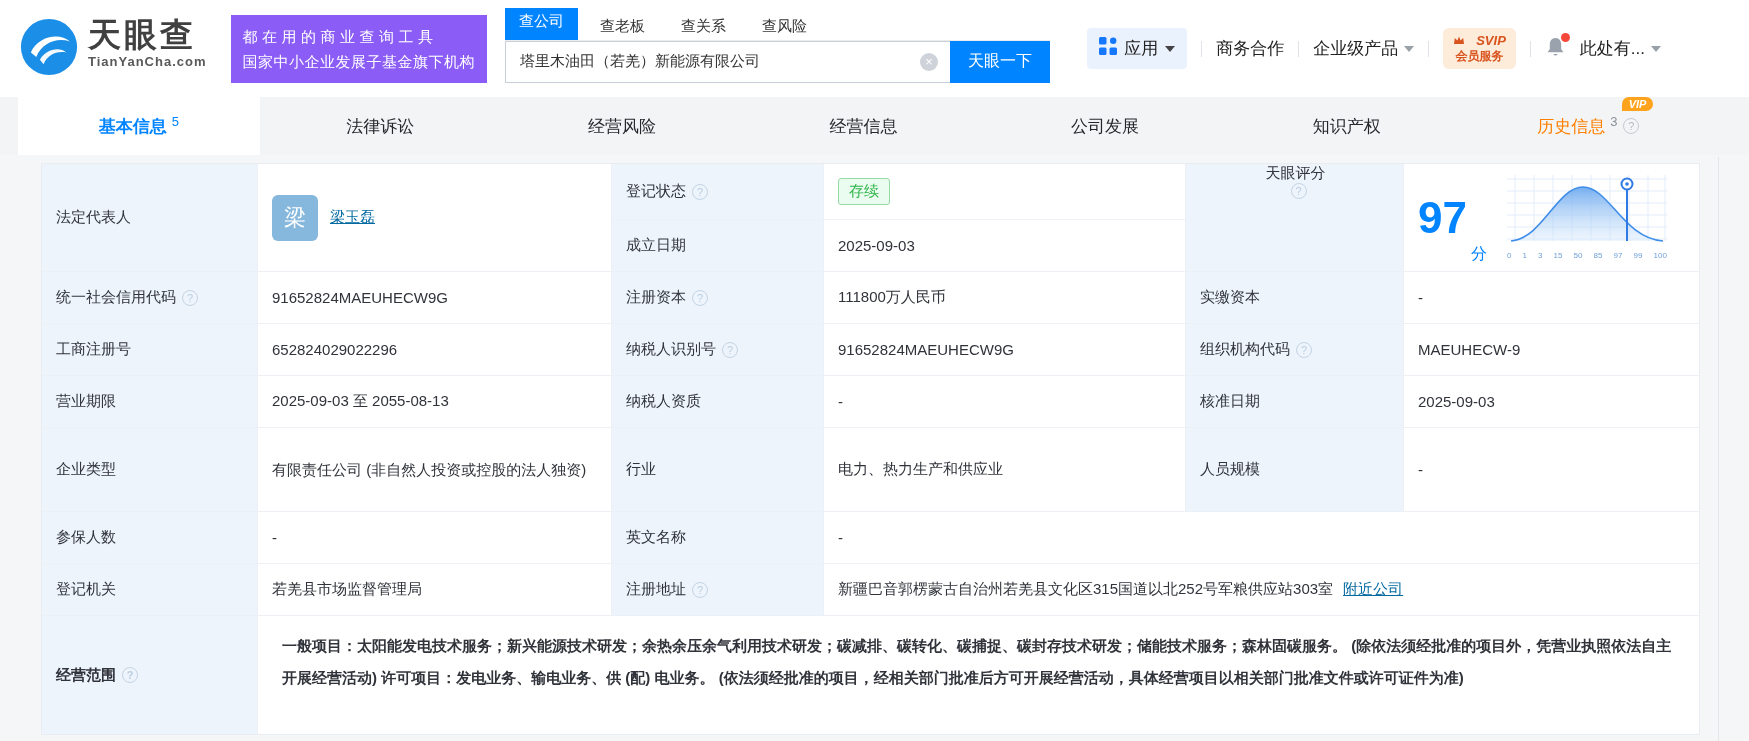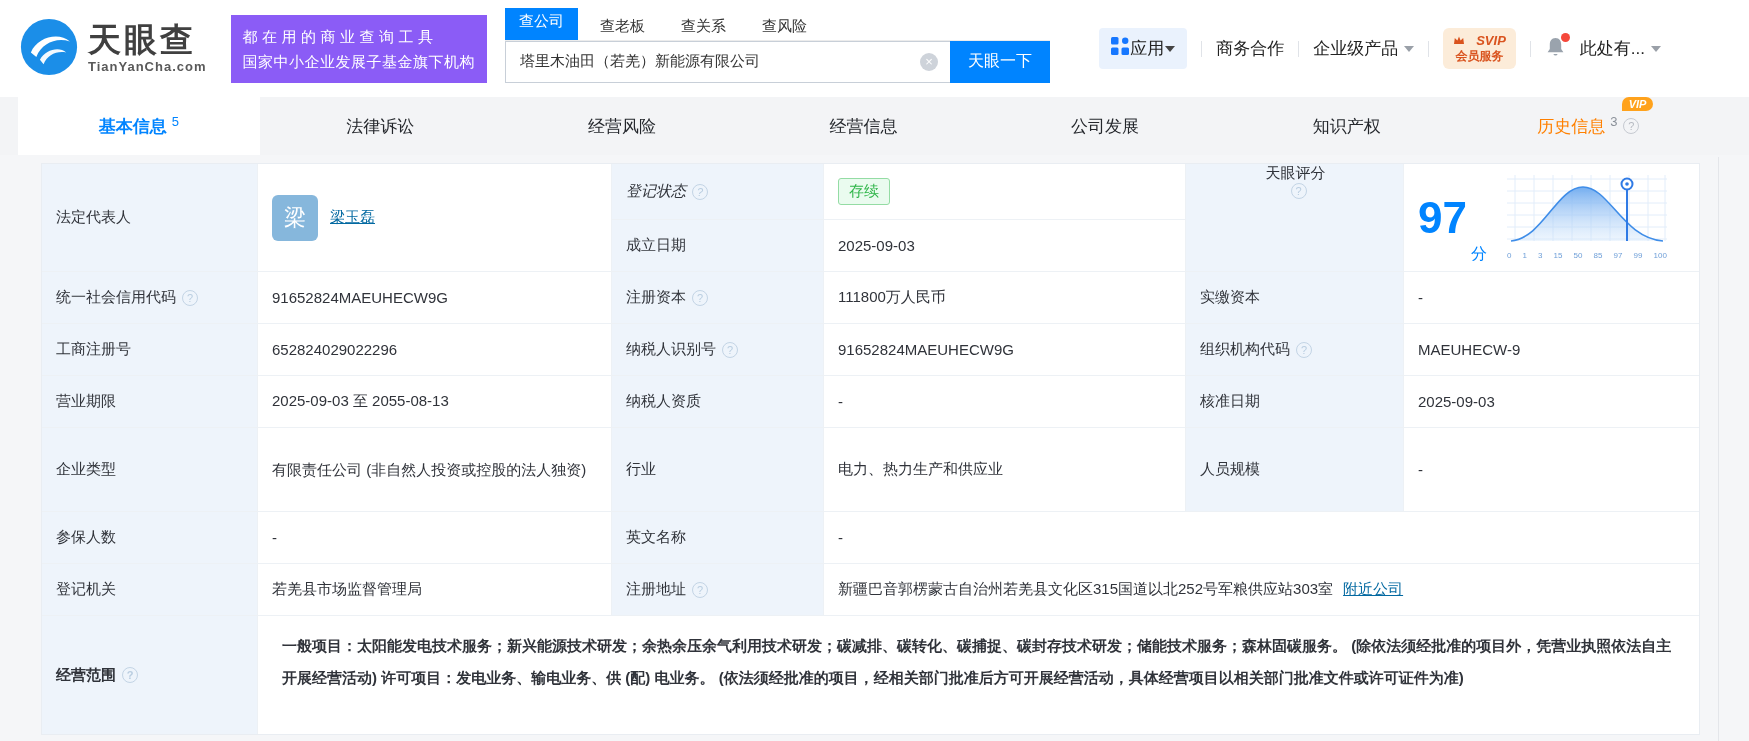--- a/index.html
+++ b/index.html
@@ -1,41 +1,41 @@
 <!DOCTYPE html>
 <html><head>
 <meta charset="utf-8">
 <style>
   * { box-sizing: border-box; margin: 0; padding: 0; }
   html,body { width:1749px; height:741px; }
   body { font-family:"Liberation Sans","DejaVu Sans",sans-serif; background:#f5f6f8; overflow:hidden; color:#30333a; position:relative; }
 
   
   .topbar { height:97px; background:#fff; display:flex; align-items:center; padding-left:20px; }
-  .logo { display:flex; align-items:center; cursor:pointer; }
+  .logo { display:flex; align-items:flex-start; cursor:pointer; }
   .logo-text { margin-left:10px; }
   .logo-cn { font-size:33px; font-weight:700; color:#404040; letter-spacing:3px; line-height:34px; }
   .logo-en { font-size:13px; font-weight:700; color:#595959; letter-spacing:1px; margin-top:2px; }
   .slogan { margin-left:24px; background:#8b5cf6; color:#fff; padding:9px 12px; line-height:25px; font-size:15px; }
   .slogan .l1 { letter-spacing:4.5px; }
   .slogan .l2 { letter-spacing:0.5px; }
 
   .search { margin-left:18px; width:545px; }
   .search-tabs { display:flex; align-items:flex-end; border-bottom:1px solid #ececec; height:26px; }
   .stab { font-size:15px; color:#333; padding:0 18px 4px; cursor:pointer; }
   .stab.active { background:#0084ff; color:#fff; padding:2px 14px; margin-right:4px; height:32px; line-height:22px; }
   .search-box { display:flex; height:42px; }
   .input-wrap { position:relative; flex:1; }
   .input-wrap input { width:100%; height:100%; border:1px solid #c8cfd8; border-right:none; padding:0 38px 0 14px; font-size:15px; color:#333; outline:none; font-family:inherit; }
   .clear-ic { position:absolute; right:12px; top:12px; width:18px; height:18px; border-radius:50%; background:#ced3da; color:#fff; font-size:13px; line-height:17px; text-align:center; cursor:pointer; }
   .clear-ic::after { content:"×"; }
   .search-btn { width:100px; background:#0084ff; color:#fff; border:none; font-size:16px; cursor:pointer; font-family:inherit; }
 
   .hd-right { margin-left:auto; margin-right:88px; display:flex; align-items:center; gap:14px; }
-  .apps-chip { background:#eaf2fd; border-radius:4px; padding:9px 12px; display:flex; align-items:center; gap:1px; font-size:17px; color:#222; cursor:pointer; }
+  .apps-chip { background:#eaf2fd; border-radius:4px; padding:9px 12px; display:flex; align-items:center; gap:7px; font-size:17px; color:#222; cursor:pointer; }
   .caret { width:0; height:0; border-left:5px solid transparent; border-right:5px solid transparent; border-top:6px solid #444; }
   .caret.gray { border-top-color:#9aa0a8; }
   .vdiv { width:1px; height:16px; background:#e0e3e8; }
   .hd-link { font-size:17px; color:#222; cursor:pointer; display:flex; align-items:center; gap:6px; }
   .svip { background:#fcecd9; border-radius:6px; padding:5px 10px; text-align:center; color:#d9531e; cursor:pointer; line-height:15px; }
   .svip .s1 { font-size:13px; font-weight:700; font-style:italic; display:flex; align-items:center; gap:11px; justify-content:center; }
   .svip .s2 { font-size:12px; font-weight:700; margin-top:1px; }
   .bell-wrap { position:relative; cursor:pointer; }
   .red-dot { position:absolute; top:-3px; right:-4px; width:9px; height:9px; border-radius:50%; background:#f5483b; }
 
@@ -210,21 +210,21 @@
 
 <div class="info-table">
 
   <div class="cell lab" style="grid-row:1/3;grid-column:1;">
       <span>法定代表人</span>
     </div>
   <div class="cell val" style="grid-row:1/3;grid-column:2;">
     <span class="avatar">梁</span>
     <span class="lr-name link">梁玉磊</span>
   </div>
-  <div class="cell lab" style="grid-row:1;grid-column:3;font-style:italic;">
+  <div class="cell lab" style="grid-row:1;grid-column:3;">
     <span>登记状态</span>
       <span class="help"></span>
   </div>
   <div class="cell val" style="grid-row:1;grid-column:4;">
     <span class="badge-green">存续</span>
   </div>
   <div class="cell lab" style="grid-row:1/3;grid-column:5;flex-direction:column;">
     <span>天眼评分</span>
       <span class="help"></span>
   </div>

